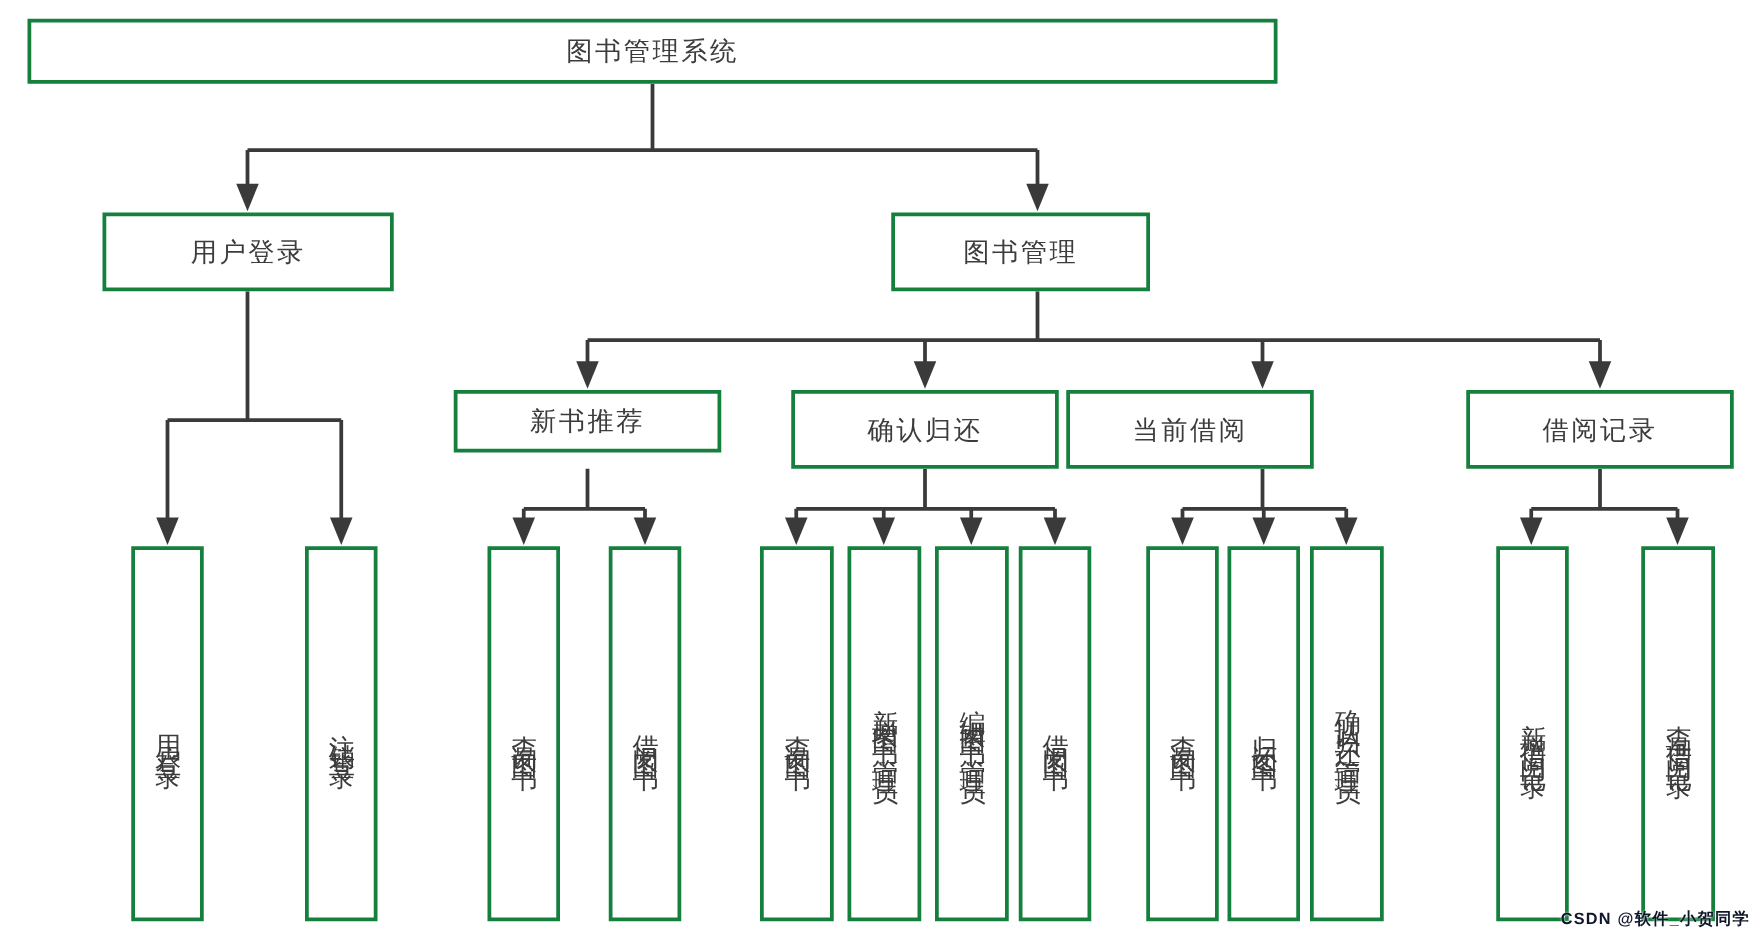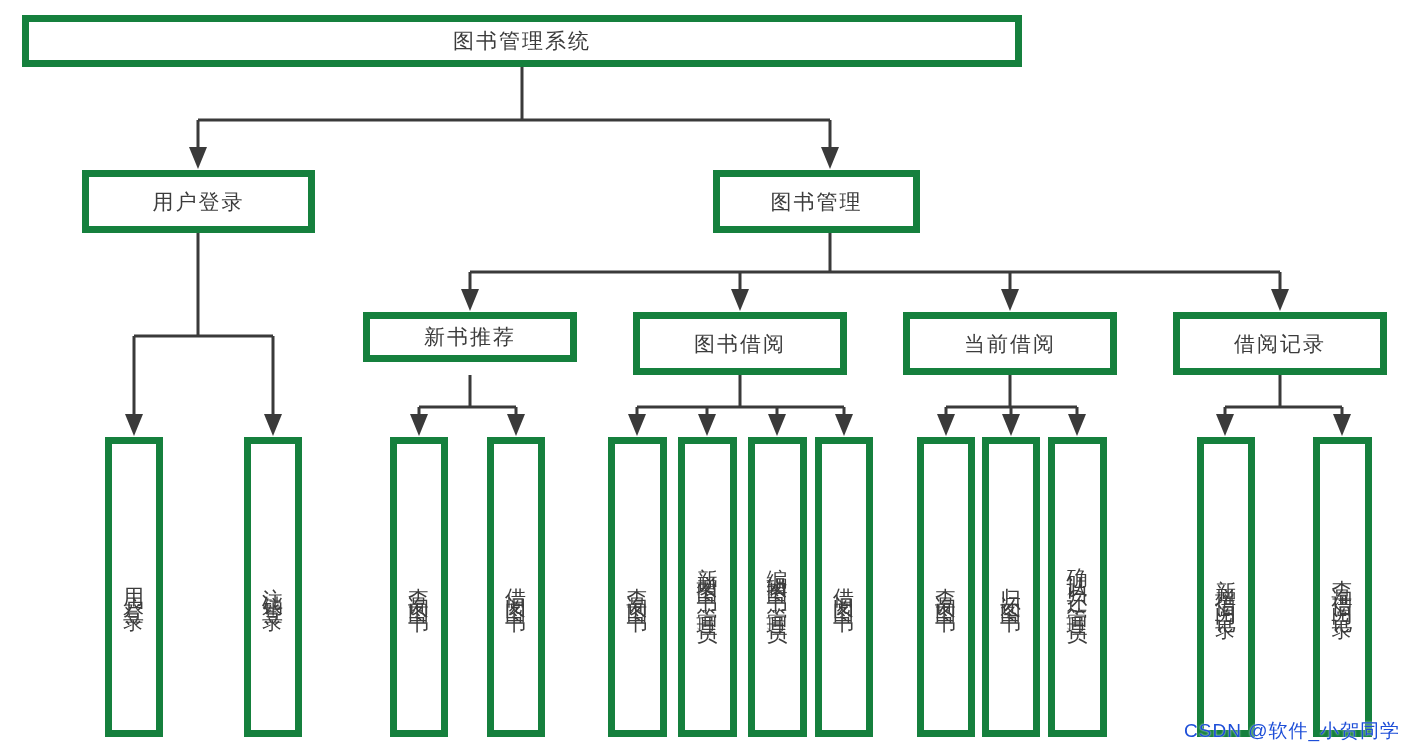--- a/index.html
+++ b/index.html
@@ -10,21 +10,21 @@
     font-family:"Liberation Sans", sans-serif;
     overflow:hidden;
   }
   .wires {
     position:absolute; left:0; top:0; width:1405px; height:747px;
     pointer-events:none;
   }
   .node {
     position:absolute;
     background:#ffffff;
-    border:7px solid #15803d;
+    border:3px solid #15803d;
     display:flex;
     align-items:center;
     justify-content:center;
     color:#3c3c3c;
     z-index:2;
   }
   .node.h .lbl {
     font-size:21px;
     letter-spacing:2px;
     white-space:nowrap;
@@ -33,26 +33,27 @@
     writing-mode:vertical-rl;
     text-orientation:mixed;
     font-size:21px;
     letter-spacing:8px;
     line-height:1;
   }
   .watermark {
     position:absolute;
     right:5px;
     bottom:3px;
-    font-size:19px;
-    color:#1d4ed8;
+    font-size:13px;
+    color:#0f172a;
     letter-spacing:1px;
     text-shadow:0 0 2px #ffffff;
     z-index:5;
     white-space:nowrap;
+    font-weight:bold;
   }
 </style>
 </head>
 <body>
 
 <svg class="wires" viewBox="0 0 1405 747" xmlns="http://www.w3.org/2000/svg">
   <g stroke="#3a3a3a" stroke-width="3" fill="none">
 
     <path d="M522 67 V120 M198 120 H830 M198 120 V149 M830 120 V149"></path>
 
@@ -99,23 +100,23 @@
   <span class="lbl">用户登录</span>
 </div>
 <div class="node h" style="left:713px;top:170px;width:207px;height:63px">
   <span class="lbl">图书管理</span>
 </div>
 
 <div class="node h" style="left:363px;top:312px;width:214px;height:50px">
   <span class="lbl">新书推荐</span>
 </div>
 <div class="node h" style="left:633px;top:312px;width:214px;height:63px">
-  <span class="lbl">图书借阅</span>
+  <span class="lbl">确认归还</span>
 </div>
-<div class="node h" style="left:903px;top:312px;width:214px;height:63px">
+<div class="node h" style="left:853px;top:312px;width:198px;height:63px">
   <span class="lbl">当前借阅</span>
 </div>
 <div class="node h" style="left:1173px;top:312px;width:214px;height:63px">
   <span class="lbl">借阅记录</span>
 </div>
 
 <div class="node v" style="left:105px;top:437px;width:58px;height:300px">
   <span class="lbl">用户登录</span>
 </div>
 <div class="node v" style="left:244px;top:437px;width:58px;height:300px">

